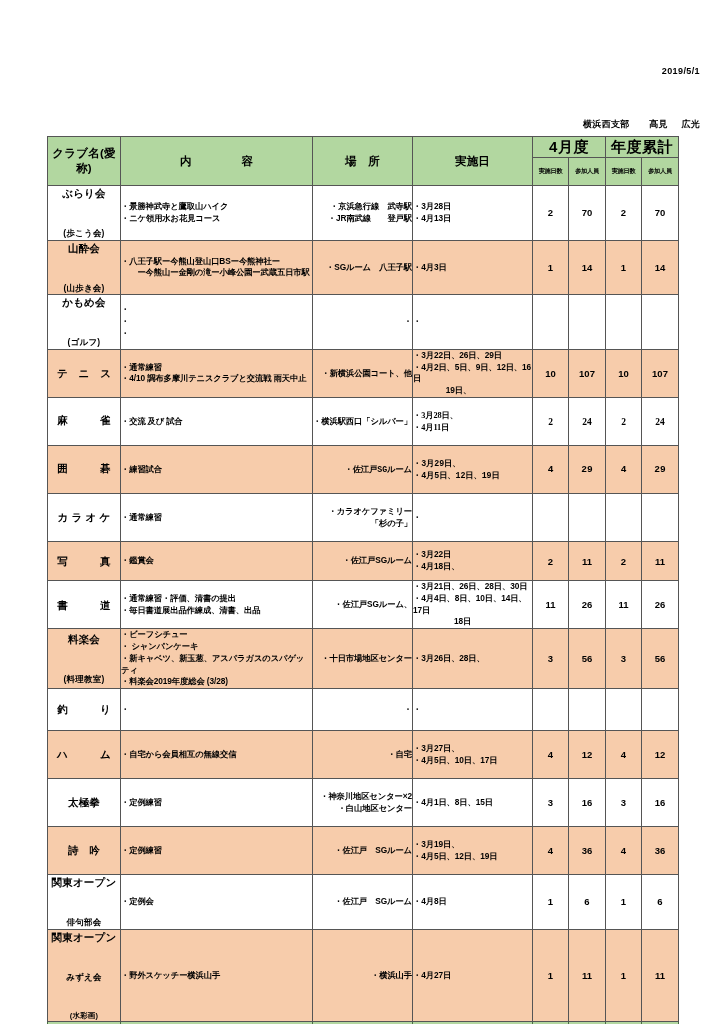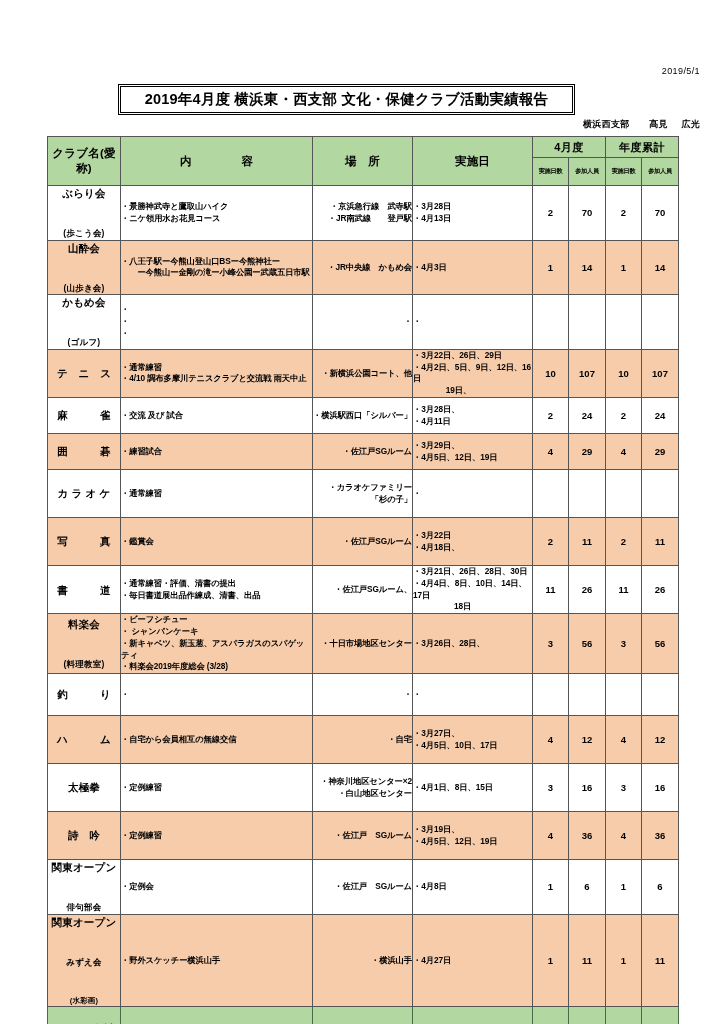--- a/index.html
+++ b/index.html
@@ -22,21 +22,21 @@
     height: 1024px;
     box-sizing: border-box;
   }
 
   
   .doc-date {
     position: absolute;
     top: 66px;
     right: 24px;
     font-size: 9px;
-    font-weight: normal;
+    font-weight: bold;
     letter-spacing: 0.4px;
     white-space: nowrap;
   }
 
   
   .title-box {
     position: absolute;
     left: 118px;
     top: 84px;
     width: 455px;
@@ -103,21 +103,21 @@
     text-align: center;
     border-color: #4a6b45;
   }
   .h-main {
     font-size: 11.5px;
     letter-spacing: 0.2px;
     height: 47px;
   }
   .h-spread { letter-spacing: 9px; text-indent: 9px; font-family: Liberation Serif, serif; }
   .h-group {
-    font-size: 11px;
+    font-size: 15px;
     height: 20px;
     letter-spacing: 0.5px;
   }
   .h-sub {
     font-size: 6.2px;
     height: 27px;
     letter-spacing: -0.3px;
     line-height: 1.1;
   }
 
@@ -156,23 +156,20 @@
   }
   tr.total td.num { font-size: 14px; }
 </style>
 </head>
 <body>
 
 <div class="page">
 
   <div class="doc-date">2019/5/1</div>
 
-  <div class="title-box">
-    <span class="title-text">2019年4月度  横浜東・西支部  文化・保健クラブ活動実績報告</span>
-  </div>
 
   <div class="branch-line">
     <span>横浜西支部</span>
     <span class="gap"></span>
     <span>髙見</span>
     <span class="gap-sm"></span>
     <span>広光</span>
   </div>
 
   <div class="tbl-wrap">
@@ -214,21 +211,21 @@
 ・4月13日</td>
             <td class="num">2</td>
             <td class="num">70</td>
             <td class="num">2</td>
             <td class="num">70</td>
           </tr>
           <tr class="tint" style="height: 48px;">
             <td class="club"><span>山酔会</span><span class="sm">(山歩き会)</span></td>
             <td class="cont">・八王子駅ー今熊山登山口BSー今熊神社ー
 　　ー今熊山ー金剛の滝ー小峰公園ー武蔵五日市駅</td>
-            <td class="place">・JR中央線　かもめ会</td>
+            <td class="place">・SGルーム　八王子駅</td>
             <td class="dt">・4月3日</td>
             <td class="num">1</td>
             <td class="num">14</td>
             <td class="num">1</td>
             <td class="num">14</td>
           </tr>
           <tr class="plain" style="height: 36px;">
             <td class="club"><span>かもめ会</span><span class="sm">(ゴルフ)</span></td>
             <td class="cont">・
 ・
@@ -246,32 +243,32 @@
 ・4/10  調布多摩川テニスクラブと交流戦  雨天中止</td>
             <td class="place">・新横浜公園コート、他</td>
             <td class="dt">・3月22日、26日、29日
 ・4月2日、5日、9日、12日、16日
 　　　　19日、</td>
             <td class="num">10</td>
             <td class="num">107</td>
             <td class="num">10</td>
             <td class="num">107</td>
           </tr>
-          <tr class="plain" style="height: 36px;">
+          <tr class="plain" style="height: 48px; font-family: Liberation Serif, serif;">
             <td class="club"><span>麻　　　雀</span></td>
             <td class="cont">・交流 及び  試合</td>
             <td class="place">・横浜駅西口「シルバー」</td>
             <td class="dt">・3月28日、
 ・4月11日</td>
             <td class="num">2</td>
             <td class="num">24</td>
             <td class="num">2</td>
             <td class="num">24</td>
           </tr>
-          <tr class="tint" style="height: 36px;">
+          <tr class="tint" style="height: 48px; font-family: Liberation Mono, monospace;">
             <td class="club"><span>囲　　　碁</span></td>
             <td class="cont">・練習試合</td>
             <td class="place">・佐江戸SGルーム</td>
             <td class="dt">・3月29日、
 ・4月5日、12日、19日</td>
             <td class="num">4</td>
             <td class="num">29</td>
             <td class="num">4</td>
             <td class="num">29</td>
           </tr>
@@ -279,21 +276,21 @@
             <td class="club"><span>カ ラ オ ケ</span></td>
             <td class="cont">・通常練習</td>
             <td class="place">・カラオケファミリー
 　　　　「杉の子」</td>
             <td class="dt">・</td>
             <td class="num"></td>
             <td class="num"></td>
             <td class="num"></td>
             <td class="num"></td>
           </tr>
-          <tr class="tint" style="height: 48px; margin-top: 19px;">
+          <tr class="tint" style="height: 39px; margin-top: 19px;">
             <td class="club"><span>写　　　真</span></td>
             <td class="cont">・鑑賞会</td>
             <td class="place">・佐江戸SGルーム</td>
             <td class="dt">・3月22日
 ・4月18日、</td>
             <td class="num">2</td>
             <td class="num">11</td>
             <td class="num">2</td>
             <td class="num">11</td>
           </tr>

